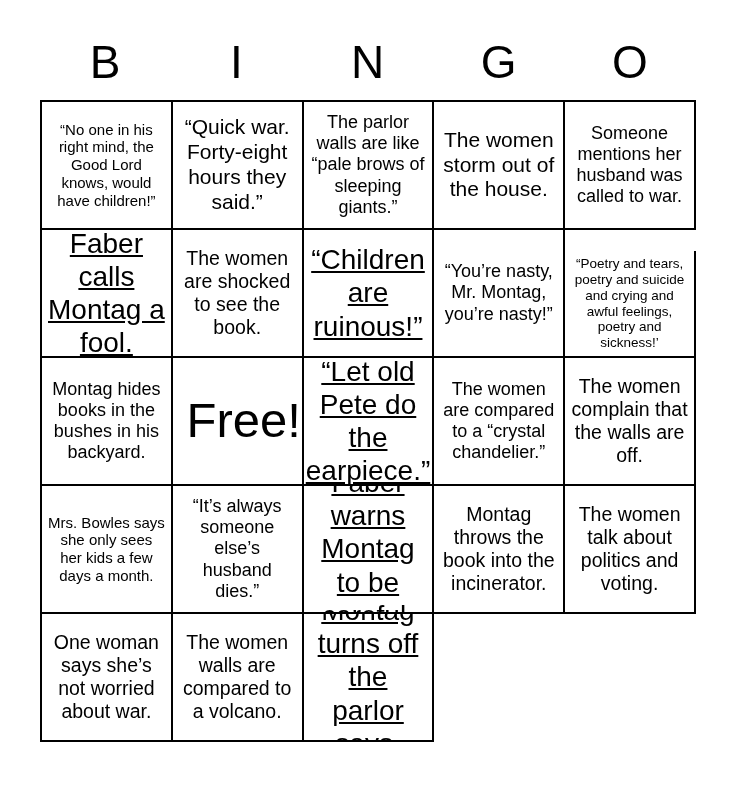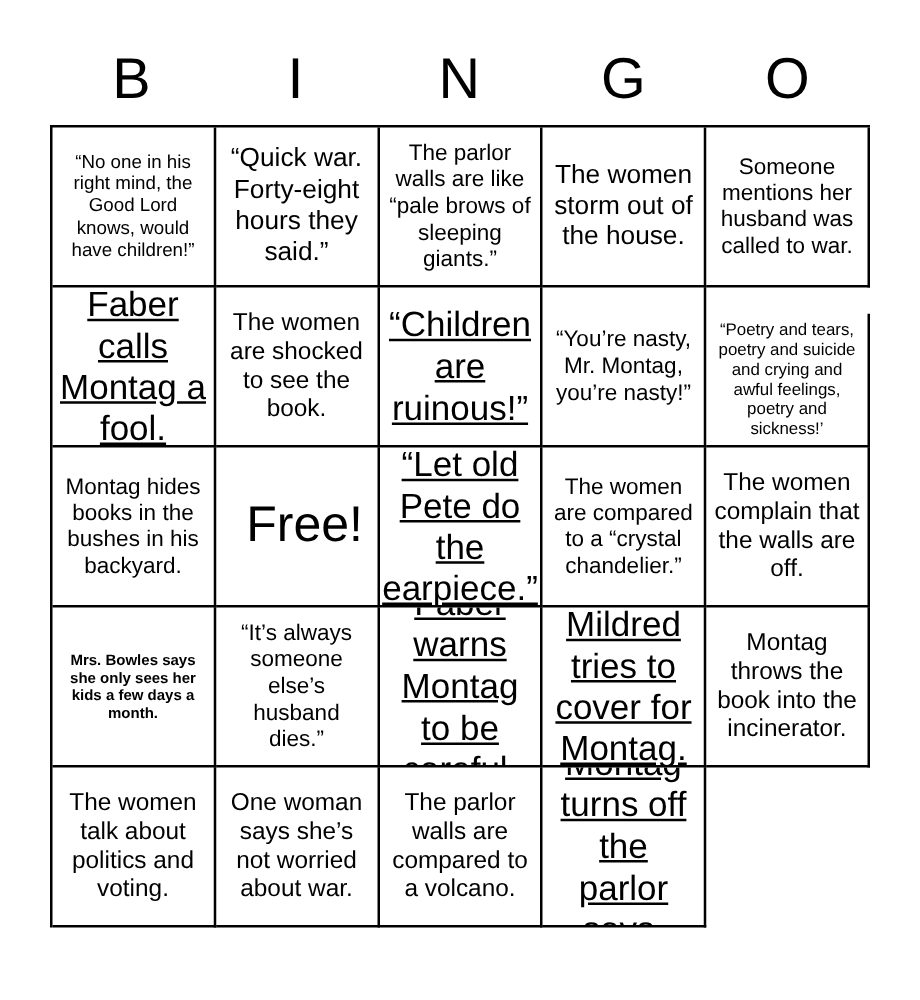--- a/index.html
+++ b/index.html
@@ -57,26 +57,26 @@
     justify-content: center;
     text-align: center;
     padding: 4px 6px;
     line-height: 1.18;
     overflow: hidden;
     word-wrap: break-word;
     hyphens: none;
   }
   .fs-10 { font-size: 13.5px; margin-top: 21px; }
   .fs-11 { font-size: 15px; }
-  .fs-12 { font-size: 12px; font-weight: bold; }
+  .fs-12 { font-size: 15px; }
   .fs-13 { font-size: 18px; }
   .fs-14 { font-size: 19.5px; }
   .fs-15 { font-size: 21px; }
   .fs-16 { font-size: 28px; text-decoration: underline; }
-  .fs-free { font-size: 40px; padding-left: 19px; }
+  .fs-free { font-size: 49px; padding-left: 19px; }
 </style>
 </head>
 <body>
 
 <div class="card">
 
   <div class="header">
     <div class="header-letter">B</div>
     <div class="header-letter">I</div>
     <div class="header-letter">N</div>
@@ -99,22 +99,21 @@
     <div class="cell fs-10">“Poetry and tears, poetry and suicide and crying and awful feelings, poetry and sickness!’</div>
     <div class="cell fs-13">Montag hides books in the bushes in his backyard.</div>
     <div class="cell fs-free">Free!</div>
     <div class="cell fs-16">“Let old Pete do the earpiece.”</div>
     <div class="cell fs-13">The women are compared to a “crystal chandelier.”</div>
 
     <div class="cell fs-14">The women complain that the walls are off.</div>
     <div class="cell fs-12">Mrs. Bowles says she only sees her kids a few days a month.</div>
     <div class="cell fs-13">“It’s always someone else’s husband dies.”</div>
     <div class="cell fs-16">Faber warns Montag to be careful.</div>
-    <div class="cell fs-16">Mildred tries to cover for Montag.</div>
 
     <div class="cell fs-14">Montag throws the book into the incinerator.</div>
     <div class="cell fs-14">The women talk about politics and voting.</div>
     <div class="cell fs-14">One woman says she’s not worried about war.</div>
-    <div class="cell fs-14">The parlor walls are compared to a volcano.</div>
+    <div class="cell fs-14">The women walls are compared to a volcano.</div>
     <div class="cell fs-16">Montag turns off the parlor says.</div>
   </div>
 
 </div>
 
 </body></html>

